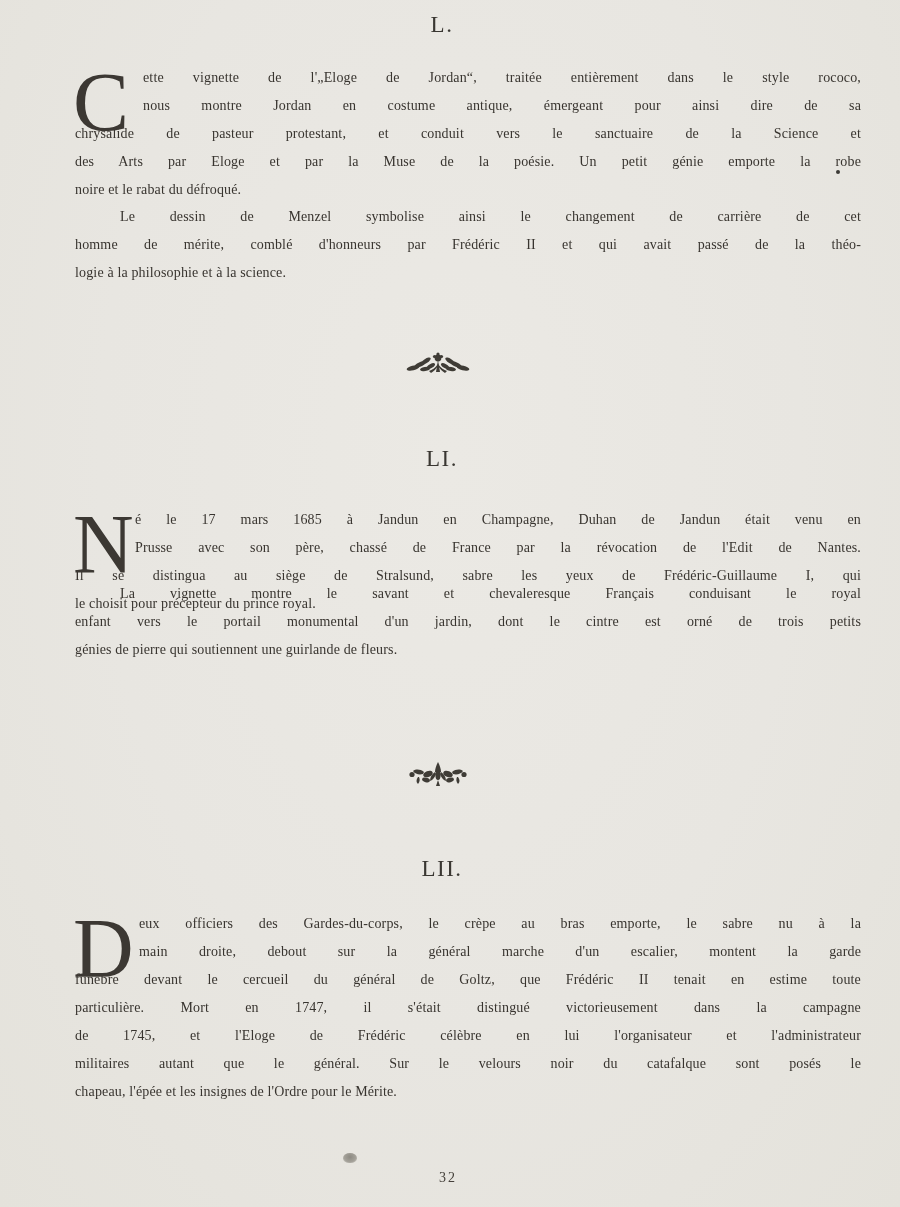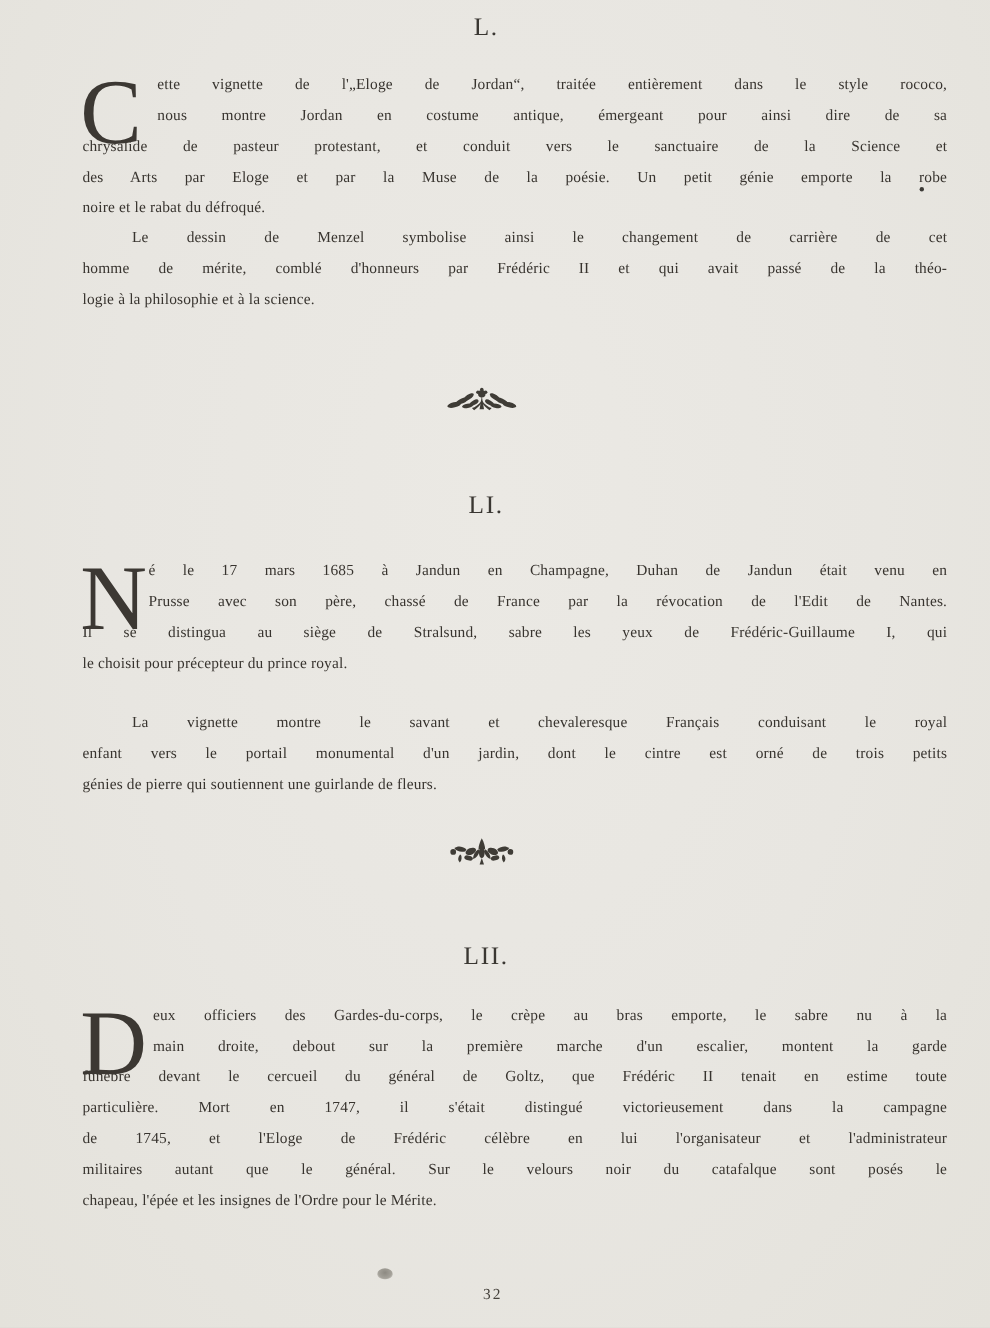--- a/index.html
+++ b/index.html
@@ -112,21 +112,21 @@
   <div class="heading" style="top:446px">LI.</div>
 
   <div class="para" style="top:506px">
     <span class="dropcap">N</span>
     <div class="jline dc-n">é le 17 mars 1685 à Jandun en Champagne, Duhan de Jandun était venu en</div>
     <div class="jline dc-n">Prusse avec son père, chassé de France par la révocation de l'Edit de Nantes.</div>
     <div class="jline">Il se distingua au siège de Stralsund, sabre les yeux de Frédéric-Guillaume I, qui</div>
     <div class="jline lastline">le choisit pour précepteur du prince royal.</div>
   </div>
 
-  <div class="para" style="top:644px">
+  <div class="para" style="top:580px">
     <div class="jline indent">La vignette montre le savant et chevaleresque Français conduisant le royal</div>
     <div class="jline">enfant vers le portail monumental d'un jardin, dont le cintre est orné de trois petits</div>
     <div class="jline lastline">génies de pierre qui soutiennent une guirlande de fleurs.</div>
   </div>
 
   <div class="ornament" style="top:760px">
     <svg width="68" height="28" viewBox="0 0 68 28" fill="#3f3c36">
       <path d="M34 2 C32 6 31 9 31 12 L37 12 C37 9 36 6 34 2 Z"></path>
       <ellipse cx="34" cy="15" rx="2.6" ry="5"></ellipse>
       <path d="M31 12 C28 14 26 17 26 21 C29 20 31 17 32 14 Z"></path>
@@ -143,21 +143,21 @@
       <ellipse cx="46" cy="20" rx="4" ry="2.2" transform="rotate(-14 46 20)"></ellipse>
       <path d="M34 20 L32 26 L36 26 Z"></path>
     </svg>
   </div>
 
   <div class="heading" style="top:856px">LII.</div>
 
   <div class="para" style="top:910px">
     <span class="dropcap">D</span>
     <div class="jline dc-d">eux officiers des Gardes-du-corps, le crèpe au bras emporte, le sabre nu à la</div>
-    <div class="jline dc-d">main droite, debout sur la première marche d'un escalier, montent la garde</div>
+    <div class="jline dc-d">main droite, debout sur la général marche d'un escalier, montent la garde</div>
     <div class="jline">funèbre devant le cercueil du général de Goltz, que Frédéric II tenait en estime toute</div>
     <div class="jline">particulière. Mort en 1747, il s'était distingué victorieusement dans la campagne</div>
     <div class="jline">de 1745, et l'Eloge de Frédéric célèbre en lui l'organisateur et l'administrateur</div>
     <div class="jline">militaires autant que le général. Sur le velours noir du catafalque sont posés le</div>
     <div class="jline lastline">chapeau, l'épée et les insignes de l'Ordre pour le Mérite.</div>
   </div>
 
   <div class="smudge" style="left:343px;top:1153px"></div>
   <div class="speck" style="left:836px;top:170px"></div>
   <div class="pagenum" style="top:1170px">32</div>

